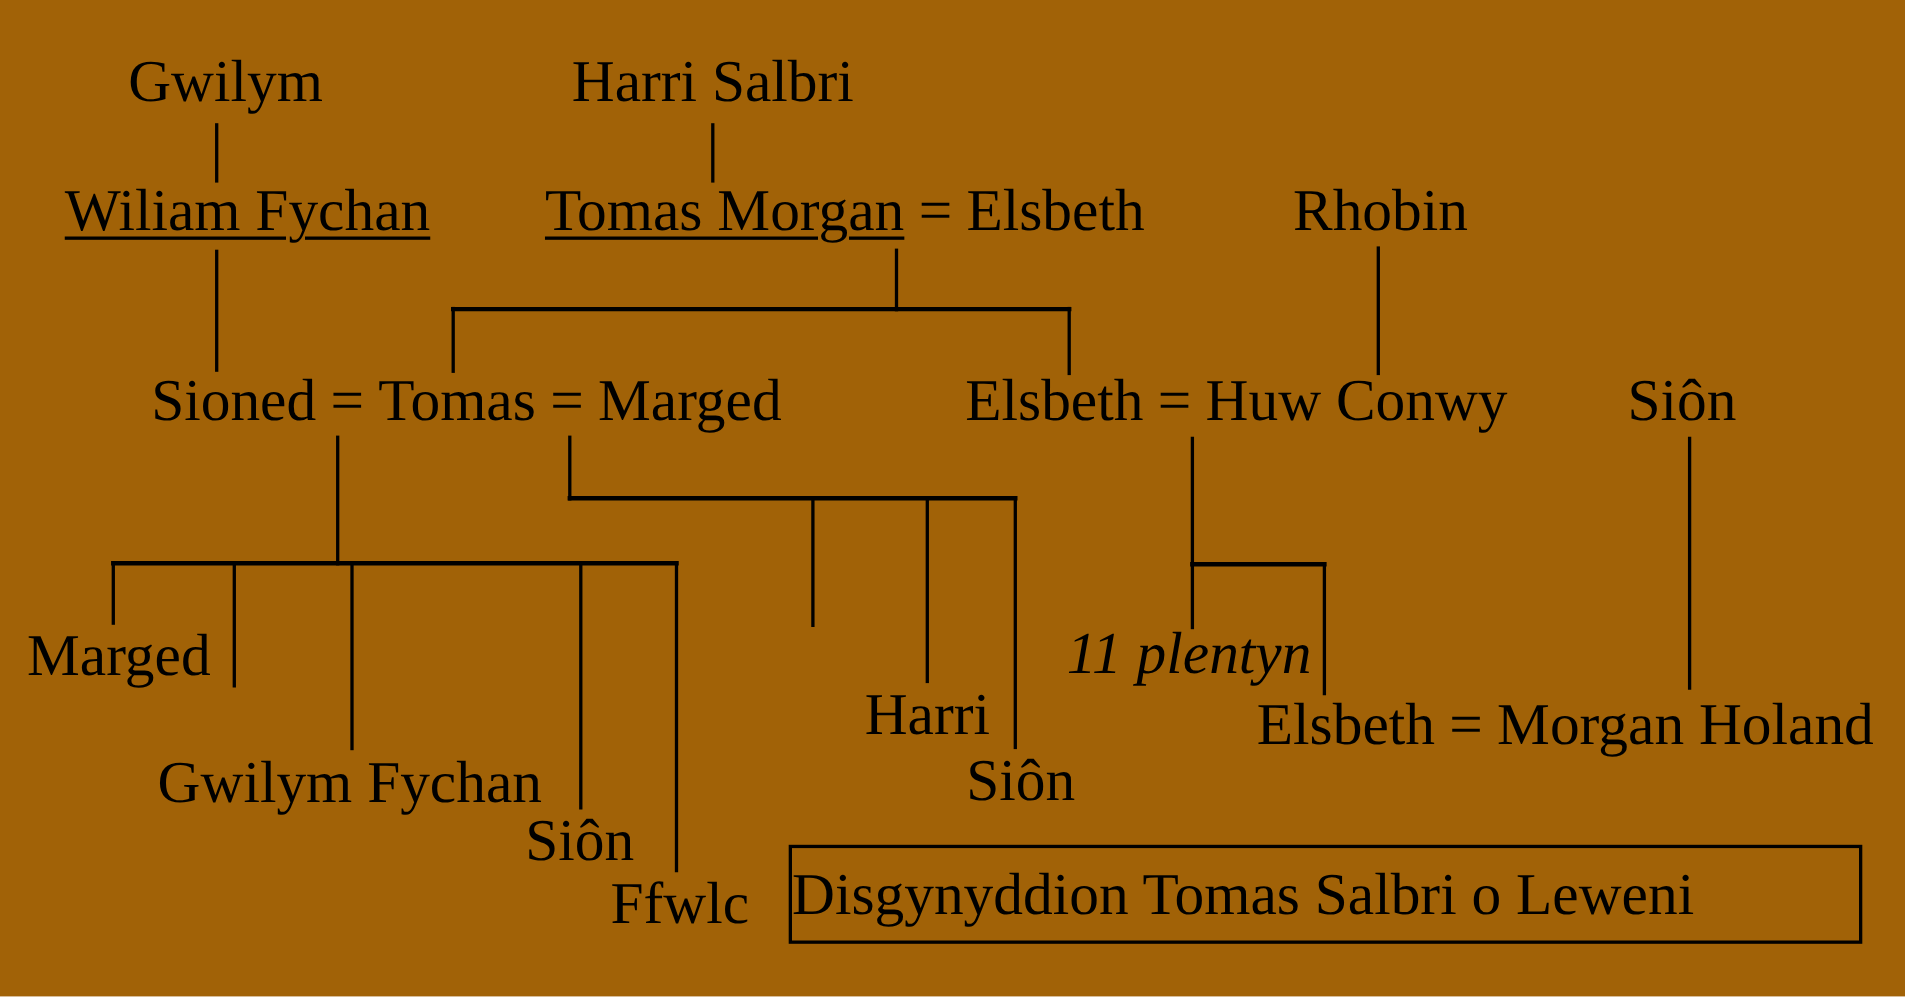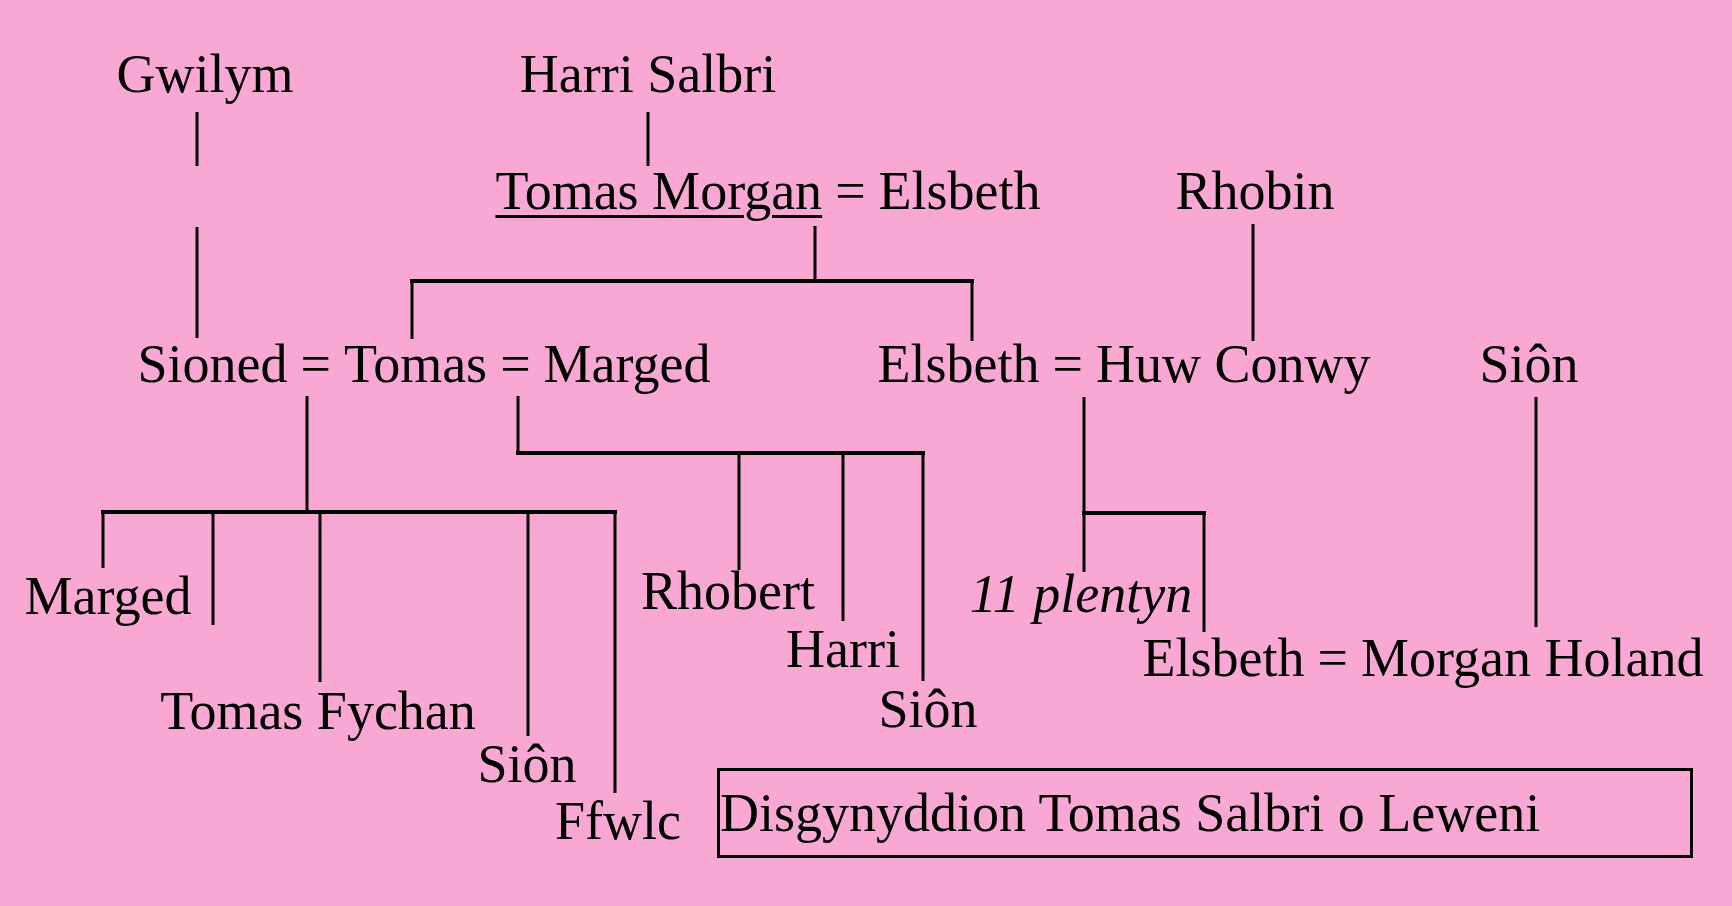--- a/index.html
+++ b/index.html
@@ -1,19 +1,19 @@
 <!DOCTYPE html>
 <html><head>
 <meta charset="utf-8">
 <style>
   html,body{margin:0;padding:0;background:#ffffff;}
   .stage{
     position:relative;
     width:1732px;height:906px;
-    background:#f9a8d4;
+    background:#a16207;
     overflow:hidden;
     font-family:"Liberation Serif","DejaVu Serif",serif;
     color:#000000;
   }
   .lines{position:absolute;left:0;top:0;width:1732px;height:906px;}
   .lines line{stroke:#000000;}
   .v{stroke-width:3px;}
   .h{stroke-width:4px;}
   .node{
     position:absolute;
@@ -62,33 +62,33 @@
     <line class="v" x1="1084" y1="397" x2="1084" y2="515"></line>
     <line class="h" x1="1082" y1="513" x2="1206" y2="513"></line>
     <line class="v" x1="1084" y1="511" x2="1084" y2="572"></line>
     <line class="v" x1="1204" y1="511" x2="1204" y2="632"></line>
     <line class="v" x1="1536" y1="397" x2="1536" y2="627"></line>
   </svg>
 
   <div class="node" style="left:205px;top:47px">Gwilym</div>
   <div class="node b" style="left:648px;top:47px">Harri Salbri</div>
 
+  <div class="node u" style="left:225px;top:164px">Wiliam Fychan</div>
   <div class="node" style="left:768px;top:164px"><span class="b u">Tomas Morgan</span><span class="eq">=</span><span>Elsbeth</span></div>
   <div class="node" style="left:1255px;top:164px">Rhobin</div>
 
   <div class="node" style="left:424px;top:337px"><span>Sioned</span><span class="eq">=</span><span class="b">Tomas</span><span class="eq">=</span><span>Marged</span></div>
   <div class="node" style="left:1124px;top:337px"><span class="b">Elsbeth</span><span class="eq">=</span><span>Huw Conwy</span></div>
   <div class="node" style="left:1529px;top:337px">Siôn</div>
 
   <div class="node" style="left:108px;top:569px">Marged</div>
-  <div class="node" style="left:318px;top:684px">Tomas Fychan</div>
+  <div class="node" style="left:318px;top:684px">Gwilym Fychan</div>
   <div class="node" style="left:527px;top:737px">Siôn</div>
   <div class="node" style="left:618px;top:794px">Ffwlc</div>
 
-  <div class="node" style="left:728px;top:564px">Rhobert</div>
   <div class="node" style="left:843px;top:622px">Harri</div>
   <div class="node" style="left:928px;top:682px">Siôn</div>
 
   <div class="node i" style="left:1081px;top:567px">11 plentyn</div>
   <div class="node" style="left:1423px;top:631px"><span>Elsbeth</span><span class="eq">=</span><span>Morgan Holand</span></div>
 
   <div class="caption-box">
     <span>Disgynyddion Tomas Salbri o Leweni</span>
   </div>
 

